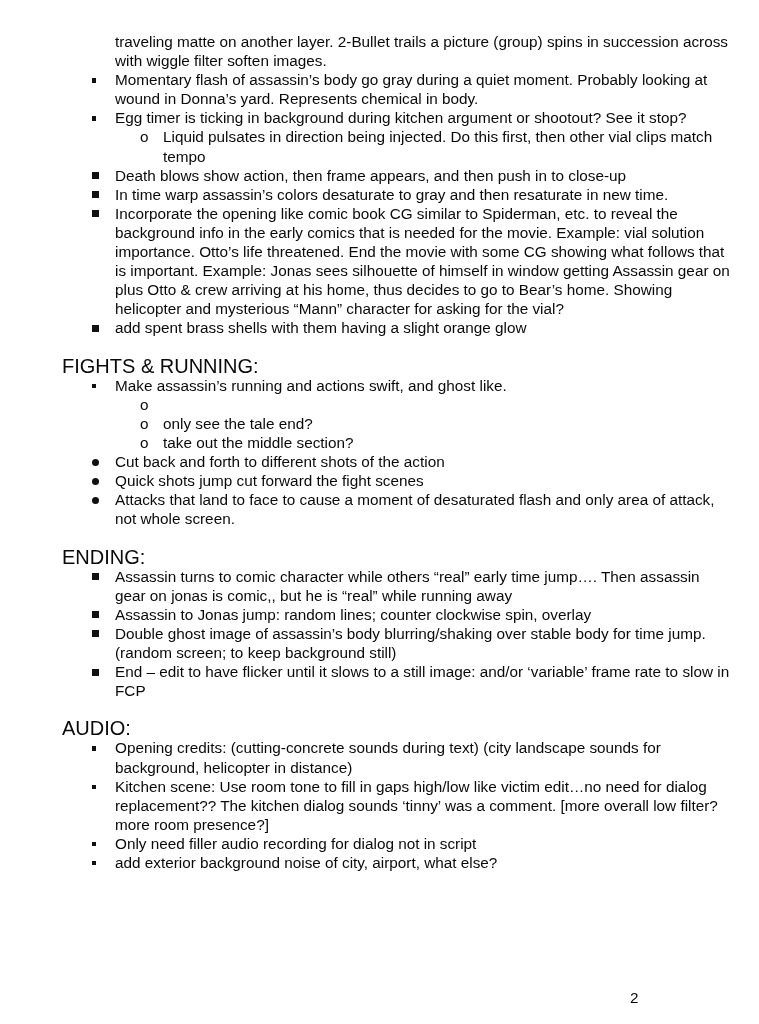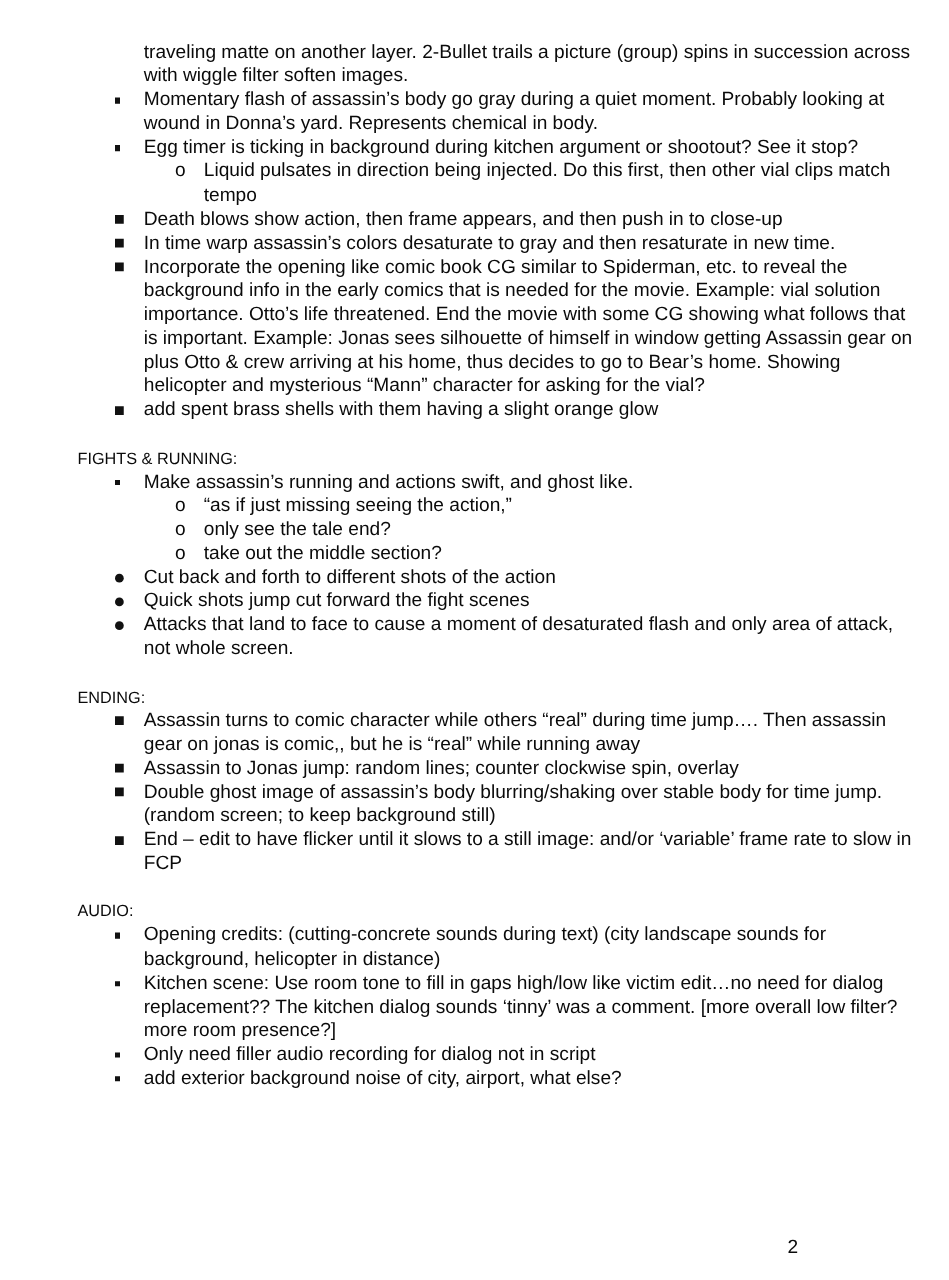--- a/index.html
+++ b/index.html
@@ -94,21 +94,21 @@
   }
   .b-o {
     display: inline-block;
     width: 23px;
     height: 19.1px;
     font-size: 15.3px;
     line-height: 19.1px;
   }
 
   .section-head {
-    font-size: 13px;
+    font-size: 20px;
     line-height: 19.1px;
     padding-left: 0;
   }
   .gap { height: 19.1px; }
 
   .page-number {
     position: absolute;
     left: 0;
     top: 988px;
     width: 759px;
@@ -159,21 +159,20 @@
         <span class="txt">add spent brass shells with them having a slight orange glow</span>
       </div>
       <div class="gap"></div>
       <div class="section-head">FIGHTS &amp; RUNNING:</div>
       <div class="row lvl1">
         <span class="bullet b-sq-sm"></span>
         <span class="txt">Make assassin’s running and actions swift, and ghost like.</span>
       </div>
       <div class="row lvl2">
         <span class="bullet b-o">o</span>
-        <span class="txt">“as if just missing seeing the action,”</span>
       </div>
       <div class="row lvl2">
         <span class="bullet b-o">o</span>
         <span class="txt">only see the tale end?</span>
       </div>
       <div class="row lvl2">
         <span class="bullet b-o">o</span>
         <span class="txt">take out the middle section?</span>
       </div>
       <div class="row lvl1">
@@ -185,21 +184,21 @@
         <span class="txt">Quick shots jump cut forward the fight scenes</span>
       </div>
       <div class="row lvl1">
         <span class="bullet b-dot"></span>
         <span class="txt">Attacks that land to face to cause a moment of desaturated flash and only area of attack, not whole screen.</span>
       </div>
       <div class="gap"></div>
       <div class="section-head">ENDING:</div>
       <div class="row lvl1">
         <span class="bullet b-sq-lg"></span>
-        <span class="txt">Assassin turns to comic character while others “real” during time jump…. Then assassin gear on jonas is comic,, but he is “real” while running away</span>
+        <span class="txt">Assassin turns to comic character while others “real” early time jump…. Then assassin gear on jonas is comic,, but he is “real” while running away</span>
       </div>
       <div class="row lvl1">
         <span class="bullet b-sq-lg"></span>
         <span class="txt">Assassin to Jonas jump: random lines; counter clockwise spin, overlay</span>
       </div>
       <div class="row lvl1">
         <span class="bullet b-sq-lg"></span>
         <span class="txt">Double ghost image of assassin’s body blurring/shaking over stable body for time jump. (random screen; to keep background still)</span>
       </div>
       <div class="row lvl1">

